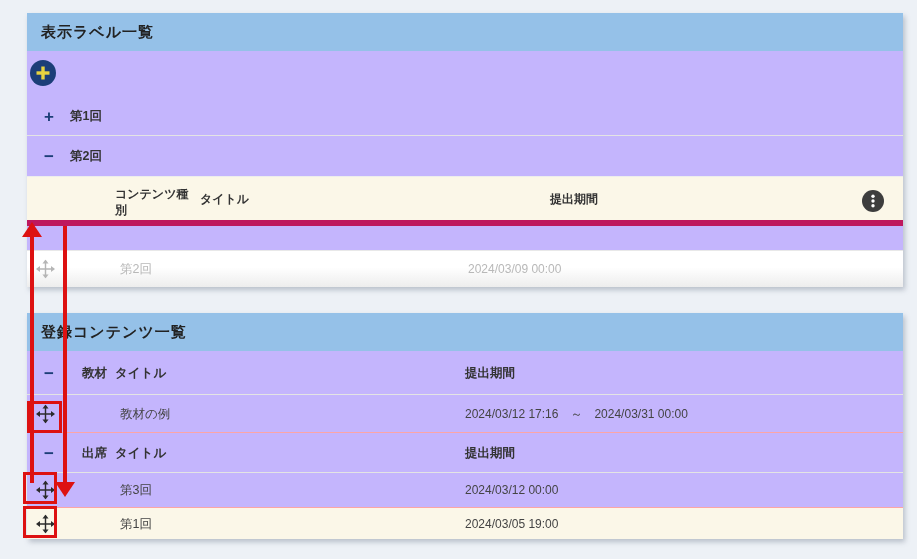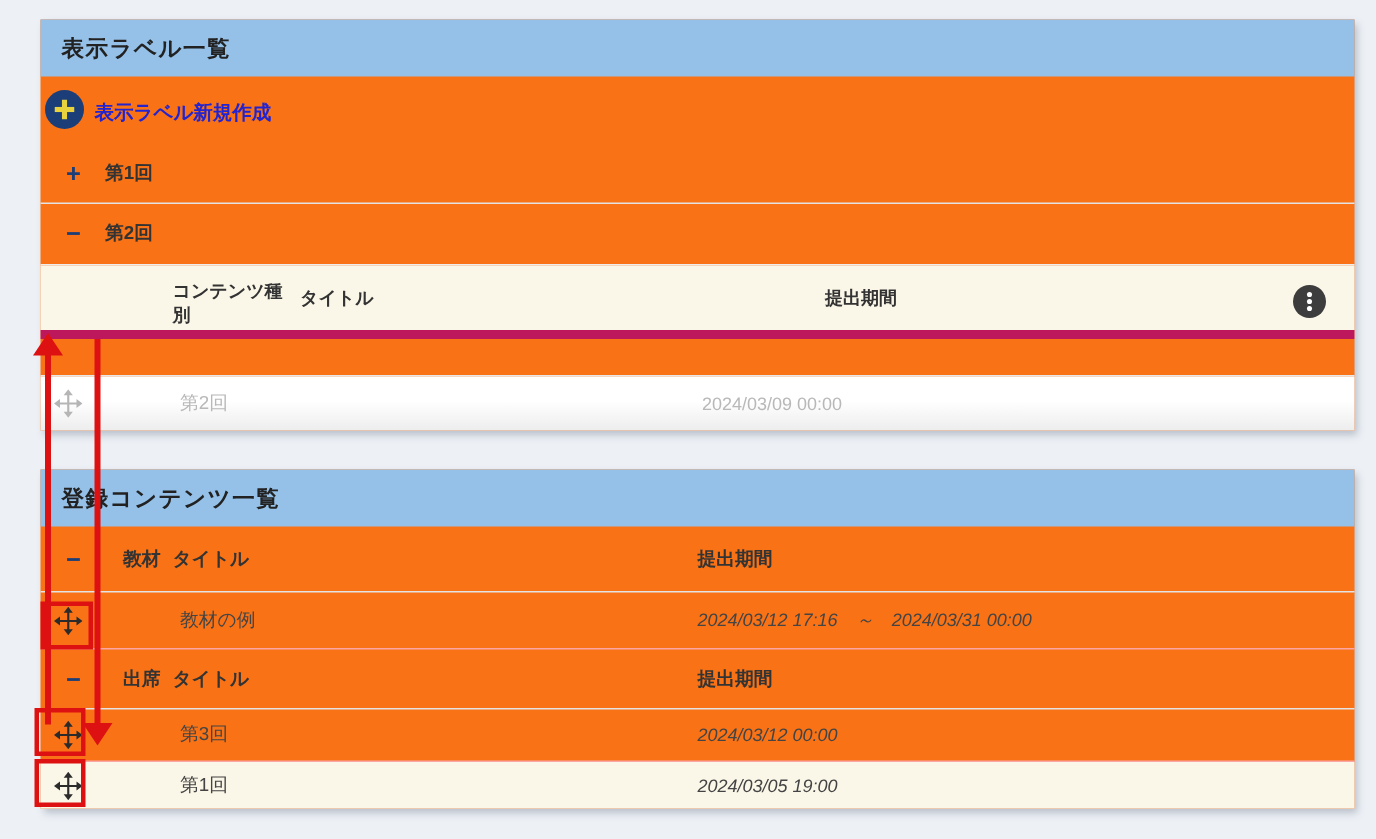--- a/index.html
+++ b/index.html
@@ -9,21 +9,21 @@
     background: #edf1f6;
     color: #333;
     overflow: hidden;
   }
   #stage { position: relative; width: 917px; height: 559px; }
 
   .panel {
     position: absolute;
     left: 27px;
     width: 876px;
-    background: #f97316;
+    background: #c4b5fd;
     box-shadow: 2px 3px 5px rgba(90,100,120,0.35);
   }
   #panel-labels { top: 13px; }
   #panel-contents { top: 313px; }
 
   .panel-header {
     height: 38px;
     background: #95c1e8;
     display: flex;
     align-items: center;
@@ -104,21 +104,21 @@
   .sec-title-h {
     position: absolute; left: 88px; top: 50%; transform: translateY(-50%);
     font-size: 12.5px; font-weight: bold; color: #333;
   }
   .sec-period-h {
     position: absolute; left: 438px; top: 50%; transform: translateY(-50%);
     font-size: 12.5px; font-weight: bold; color: #333;
   }
   .data-row { border-bottom: 1px solid #fca5a5; }
   .data-row .handle { color: #2b2b2b; }
-  .data-row .cell-period { left: 438px; font-style: italic; }
+  .data-row .cell-period { left: 438px; }
   .r-kyozai { height: 38px; }
   .r-3 { height: 35px; }
   .r-1 { height: 31px; background: #fbf7e8; border-bottom: none; }
 
   
   .anno { position: absolute; pointer-events: none; }
   .red-line { background: #dd1111; width: 4px; }
   #line-up   { left: 30px; top: 236px; height: 247px; }
   #line-down { left: 63px; top: 226px; height: 256px; }
   .arrowhead { width: 0; height: 0; }
@@ -152,21 +152,20 @@
     </div>
 
     <div class="row create-row">
       <span class="plus-circle">
         <svg width="26" height="26" viewBox="0 0 26 26">
           <circle cx="13" cy="13" r="13" fill="#1c3e78"></circle>
           <line x1="6.5" y1="13" x2="19.5" y2="13" stroke="#e8d33f" stroke-width="3.4"></line>
           <line x1="13" y1="6.5" x2="13" y2="19.5" stroke="#e8d33f" stroke-width="3.4"></line>
         </svg>
       </span>
-      <a class="create-link">表示ラベル新規作成</a>
     </div>
 
     <div class="row tree-row">
       <span class="toggle">+</span>
       <span class="tree-label">第1回</span>
     </div>
 
     <div class="row tree-row last">
       <span class="toggle">−</span>
       <span class="tree-label">第2回</span>

